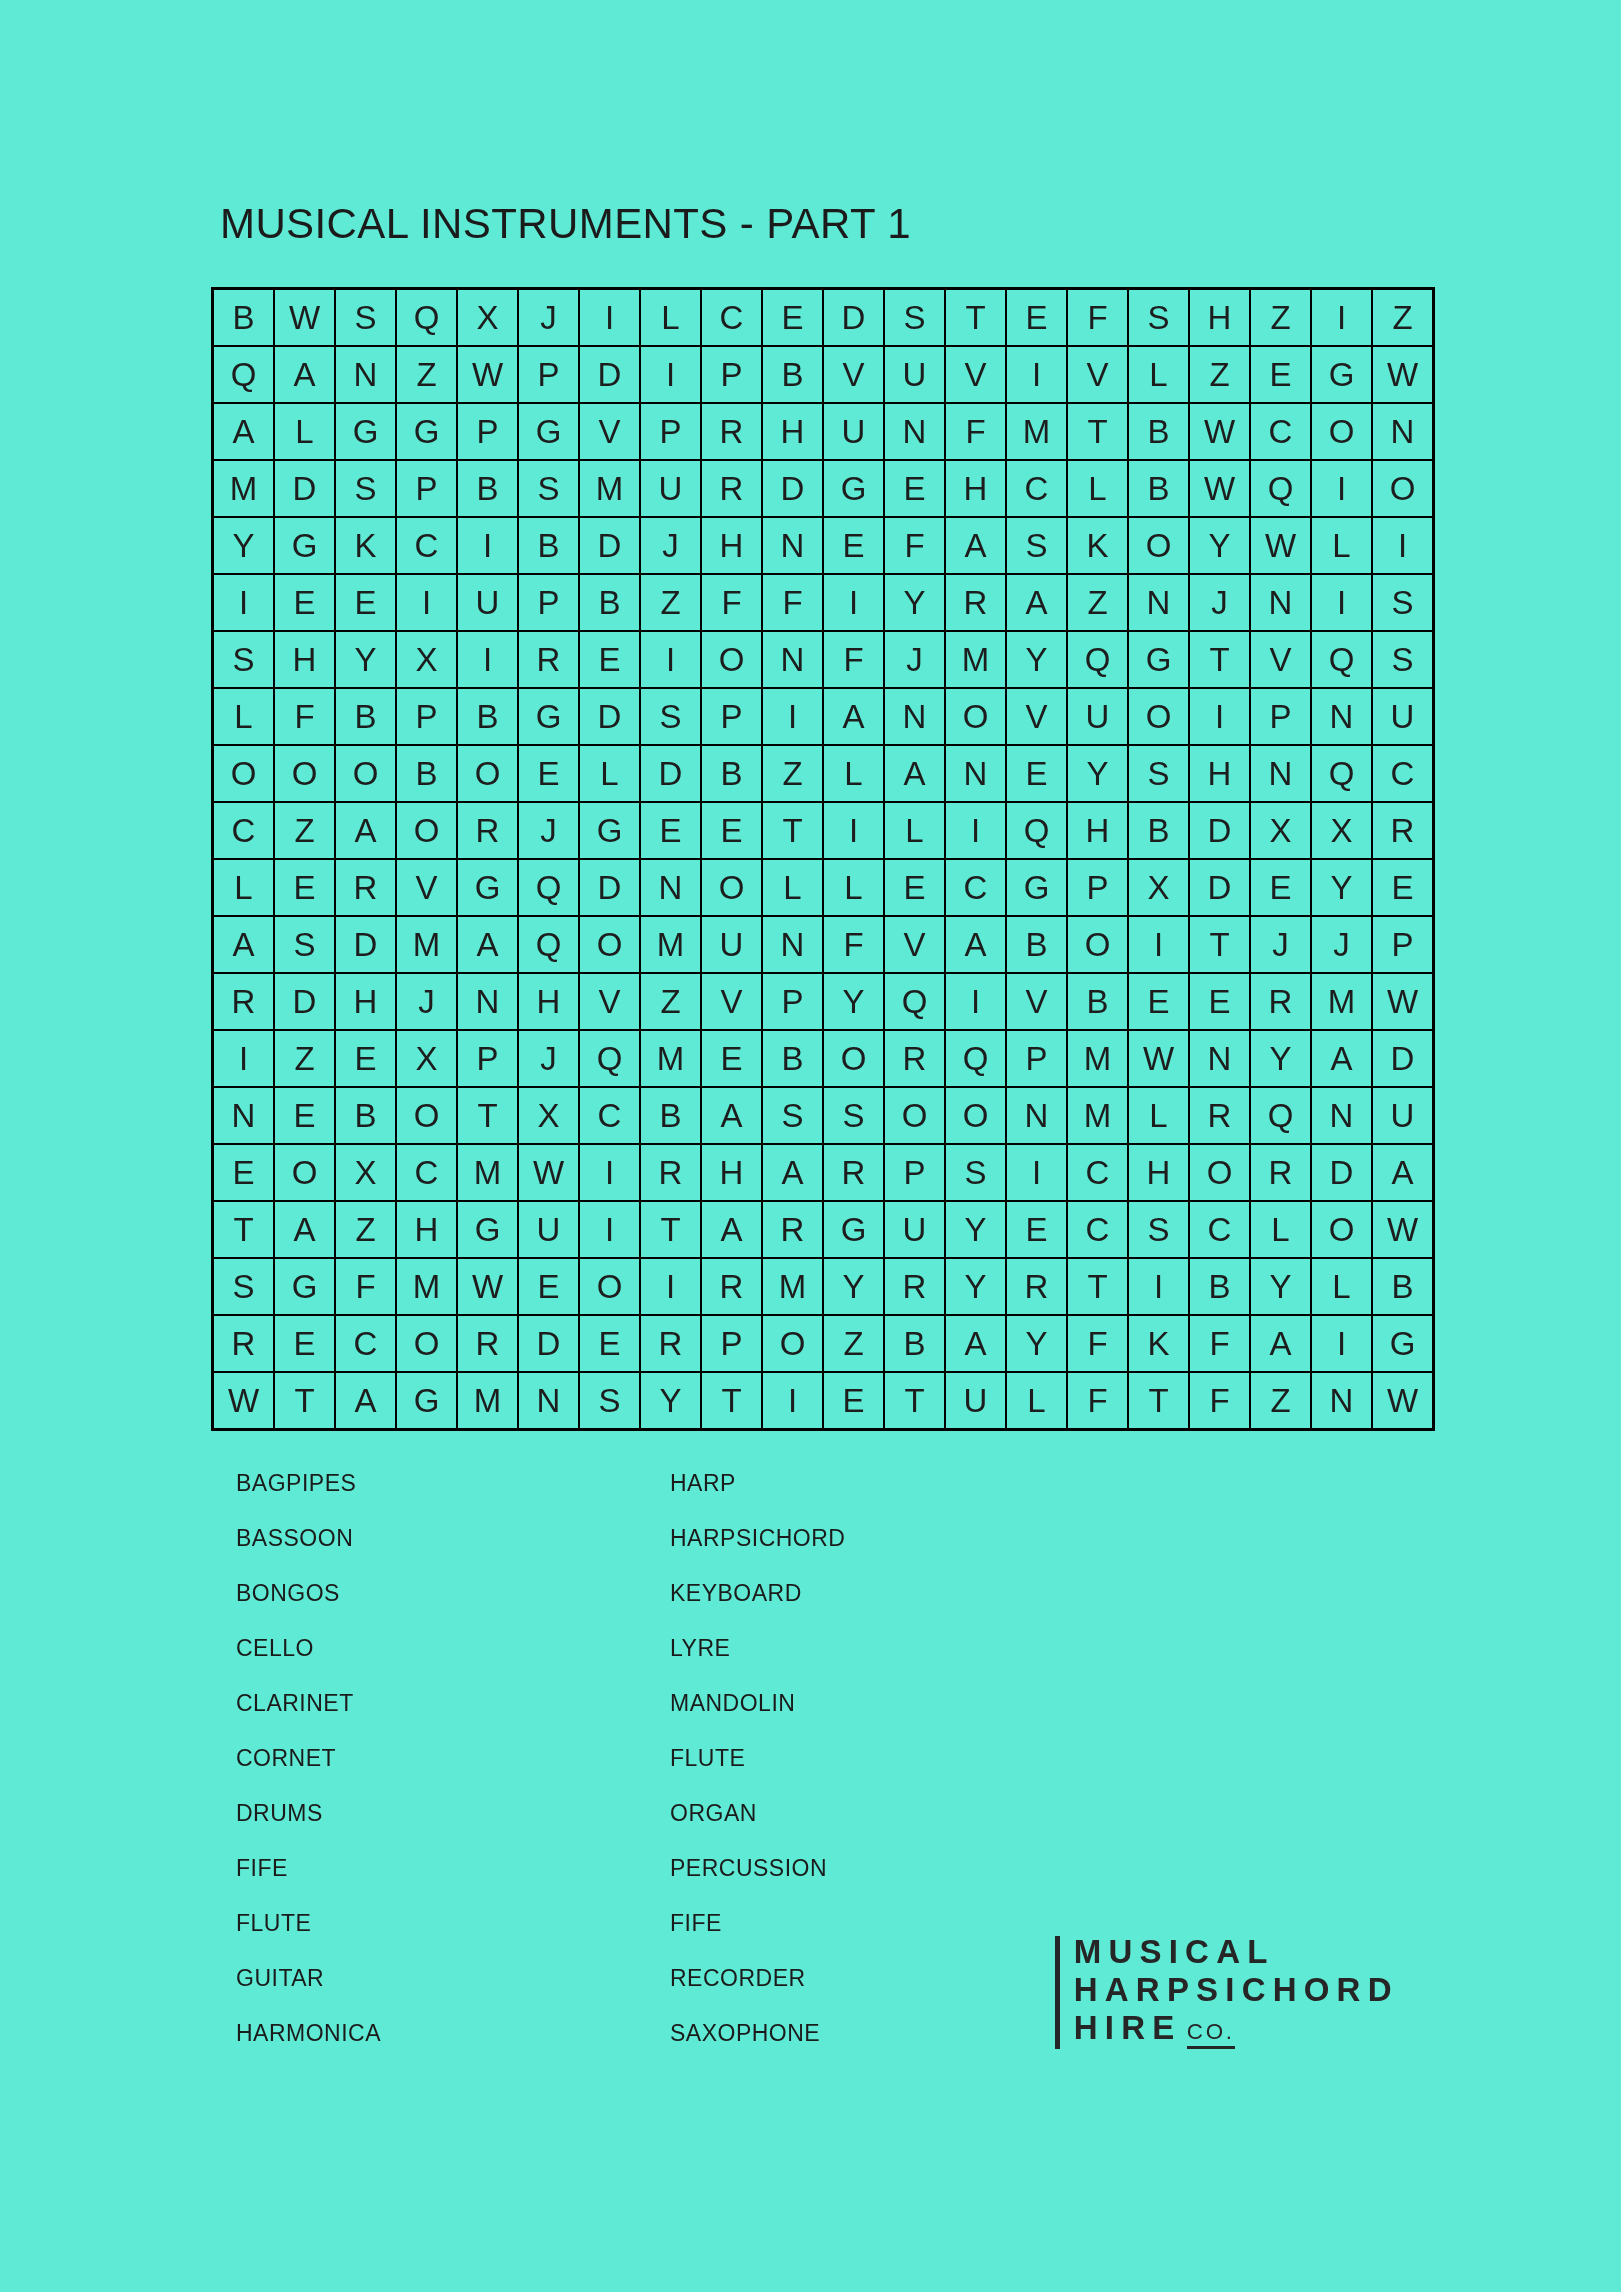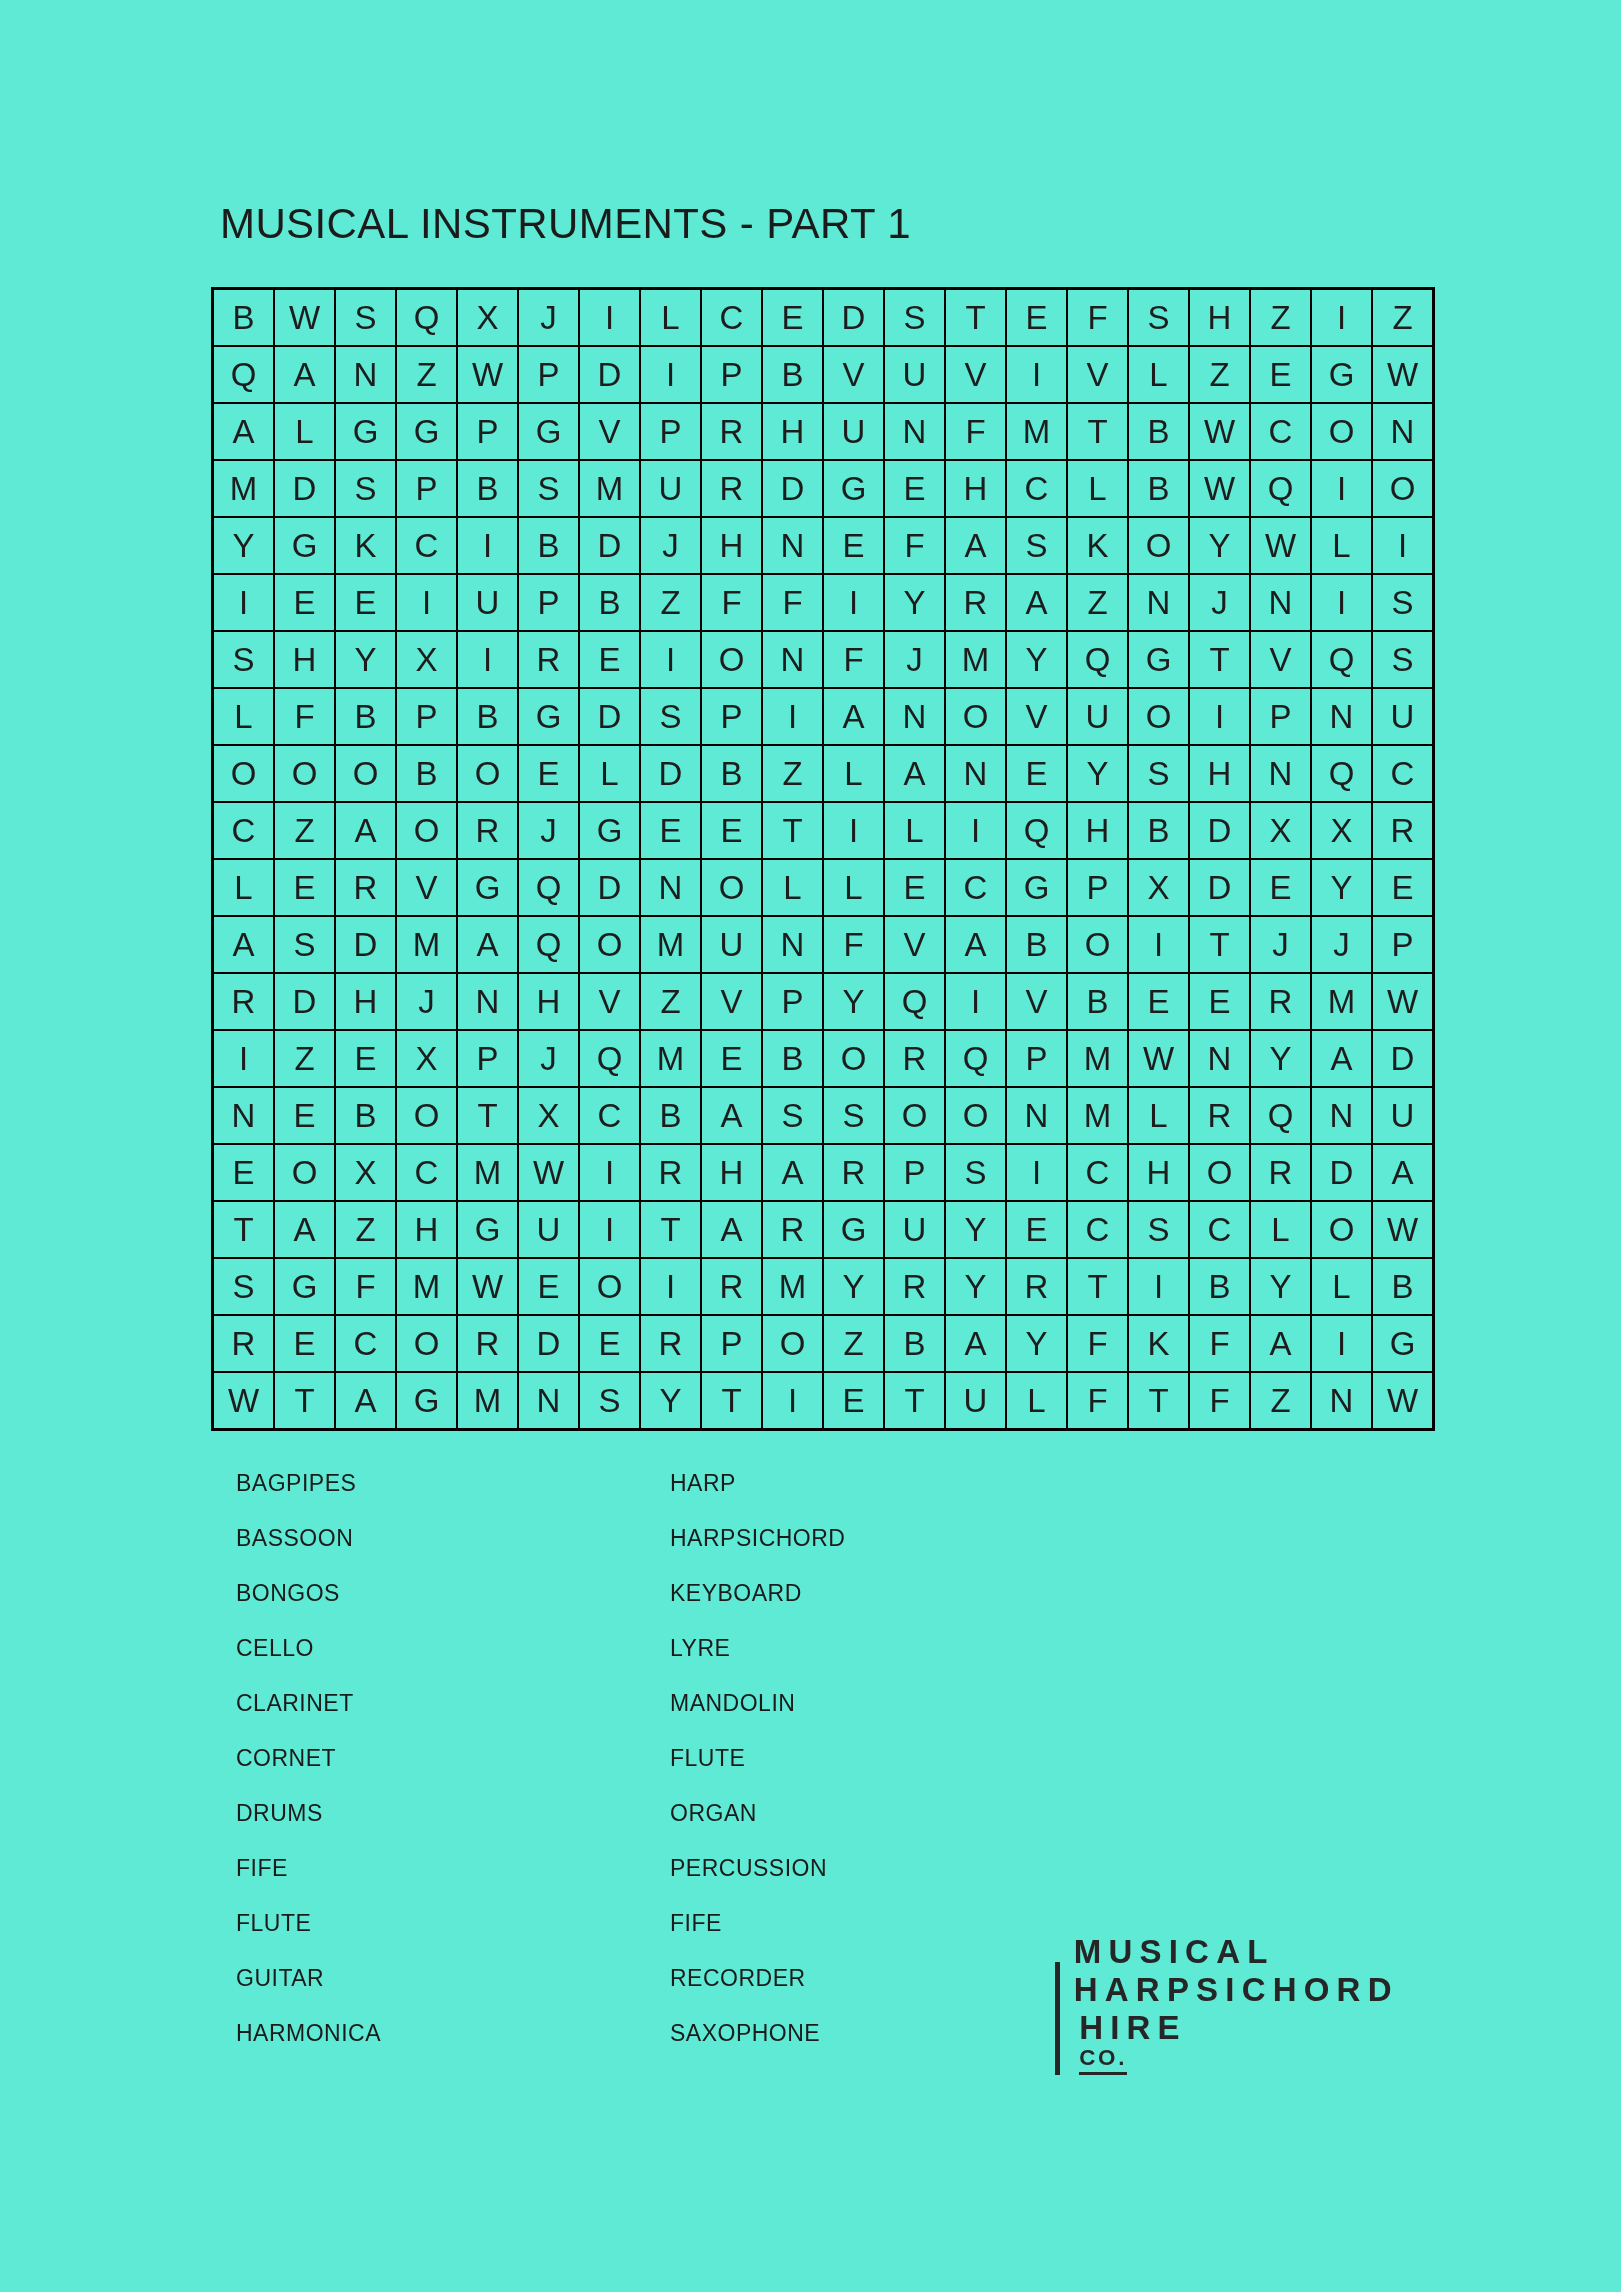--- a/index.html
+++ b/index.html
@@ -70,24 +70,24 @@
   }
   .logo-text { margin-left:14.3px; }
   .logo-line {
     font-size:33px;
     font-weight:700;
     letter-spacing:7.2px;
     line-height:38px;
     color:#262626;
     white-space:nowrap;
   }
-  .logo-line-last { display:flex; align-items:baseline;flex-direction:column; }
+  .logo-line-last { display:flex; align-items:baseline; }
   .logo-co {
     font-size:22.4px;
-    font-weight:700;
+    font-weight:400;
     letter-spacing:2.7px;
     line-height:1;
     color:#262626;
     border-bottom:3.6px solid #262626;
     padding-bottom:2.7px;
     margin-left:5.4px;
   }
 </style>
 </head>
 <body>

